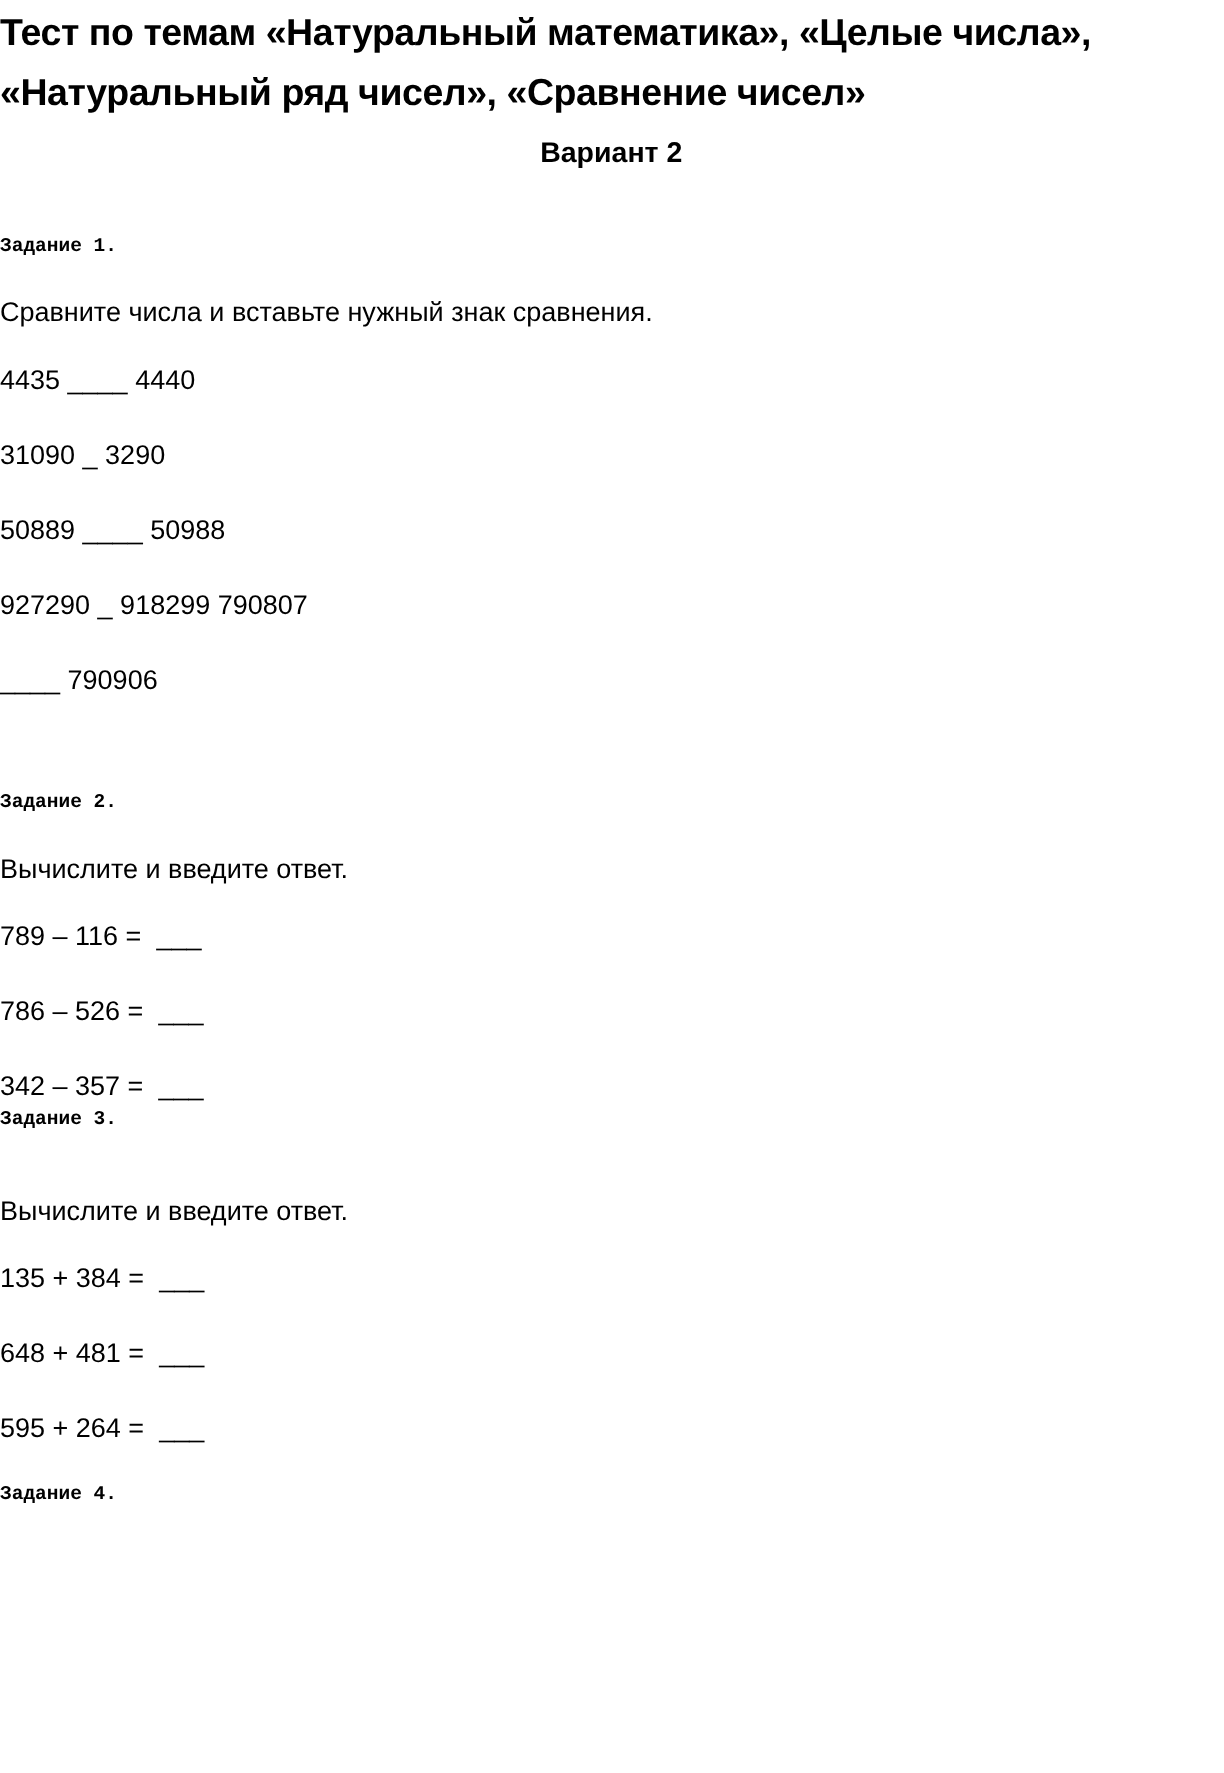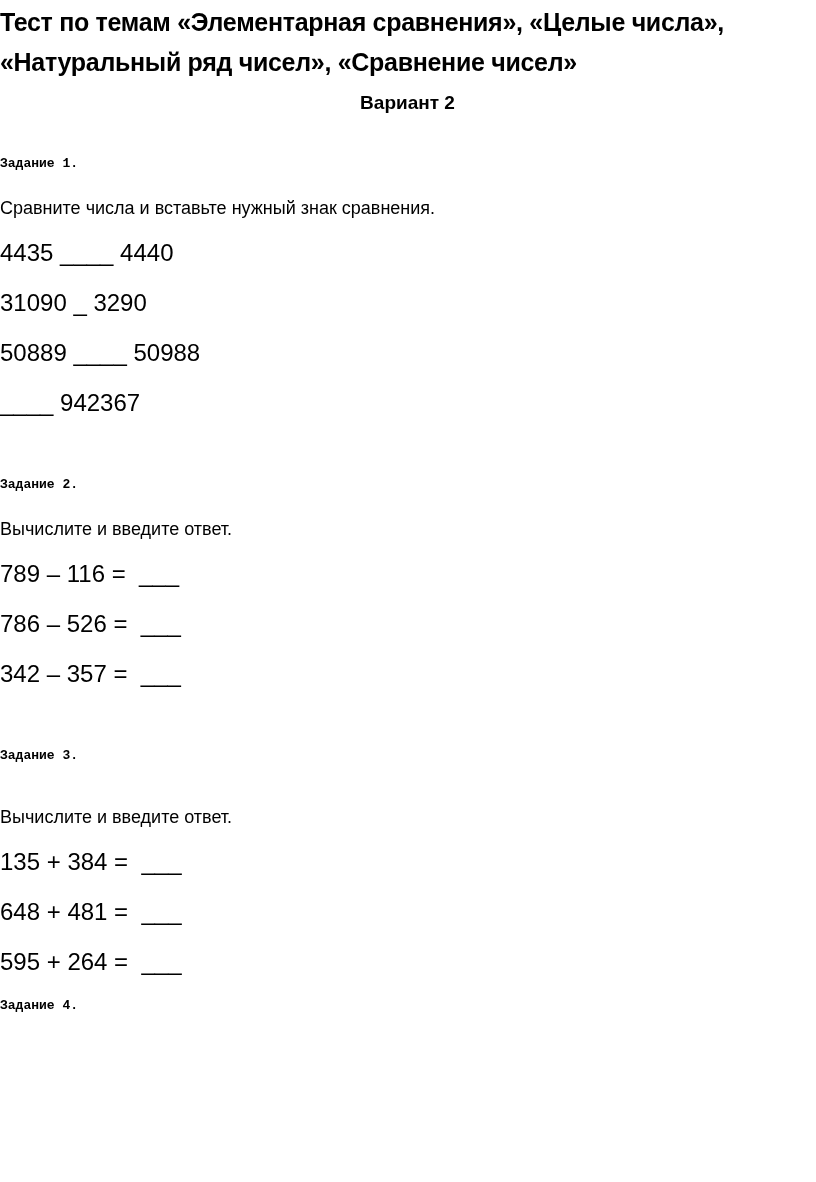--- a/index.html
+++ b/index.html
@@ -42,49 +42,50 @@
     margin: 0;
     font-family: Liberation Mono, monospace;
   }
   .instruction {
     font-size: 18px;
     font-weight: 400;
     line-height: 22px;
     margin: 22px 0 0 0;
   }
   .row {
-    font-size: 24px;
+    font-size: 18px;
     font-weight: 400;
     line-height: 22px;
     margin: 28px 0 0 0;
     white-space: pre;
   }
   .row.first { margin-top: 23px; }
   
   .mt-zad1 { margin-top: 39px; }
   .mt-zad2 { margin-top: 60px; }
-  .mt-zad3 { margin-top: 60px; }
+  .mt-zad3 { }
   .mt-zad4 { margin-top: 22px; }
   .mt-instr3 { margin-top: 39px; }
 </style>
 </head>
 <body>
 
 <div class="doc">
 
-  <p class="doc-title"><span>Тест по темам «Элементарная сравнения», «Целые числа»,</span><br><span>«Натуральный ряд чисел», «Сравнение чисел»</span></p>
+  <p class="doc-title"><span>Тест по темам «Натуральный математика», «Целые числа»,</span><br><span>«Натуральный ряд чисел», «Сравнение чисел»</span></p>
 
   <p class="variant">Вариант 2</p>
 
   <p class="task-heading mt-zad1">Задание 1.</p>
   <p class="instruction">Сравните числа и вставьте нужный знак сравнения.</p>
   <p class="row first">4435 ____ 4440</p>
   <p class="row">31090 _ 3290</p>
   <p class="row">50889 ____ 50988</p>
-  <p class="row">____ 942367</p>
+  <p class="row">927290 _ 918299 790807</p>
+  <p class="row">____ 790906</p>
 
   <p class="task-heading mt-zad2">Задание 2.</p>
   <p class="instruction">Вычислите и введите ответ.</p>
   <p class="row first">789 – 116 =  ___</p>
   <p class="row">786 – 526 =  ___</p>
   <p class="row">342 – 357 =  ___</p>
 
   <p class="task-heading mt-zad3">Задание 3.</p>
   <p class="instruction mt-instr3">Вычислите и введите ответ.</p>
   <p class="row first">135 + 384 =  ___</p>

